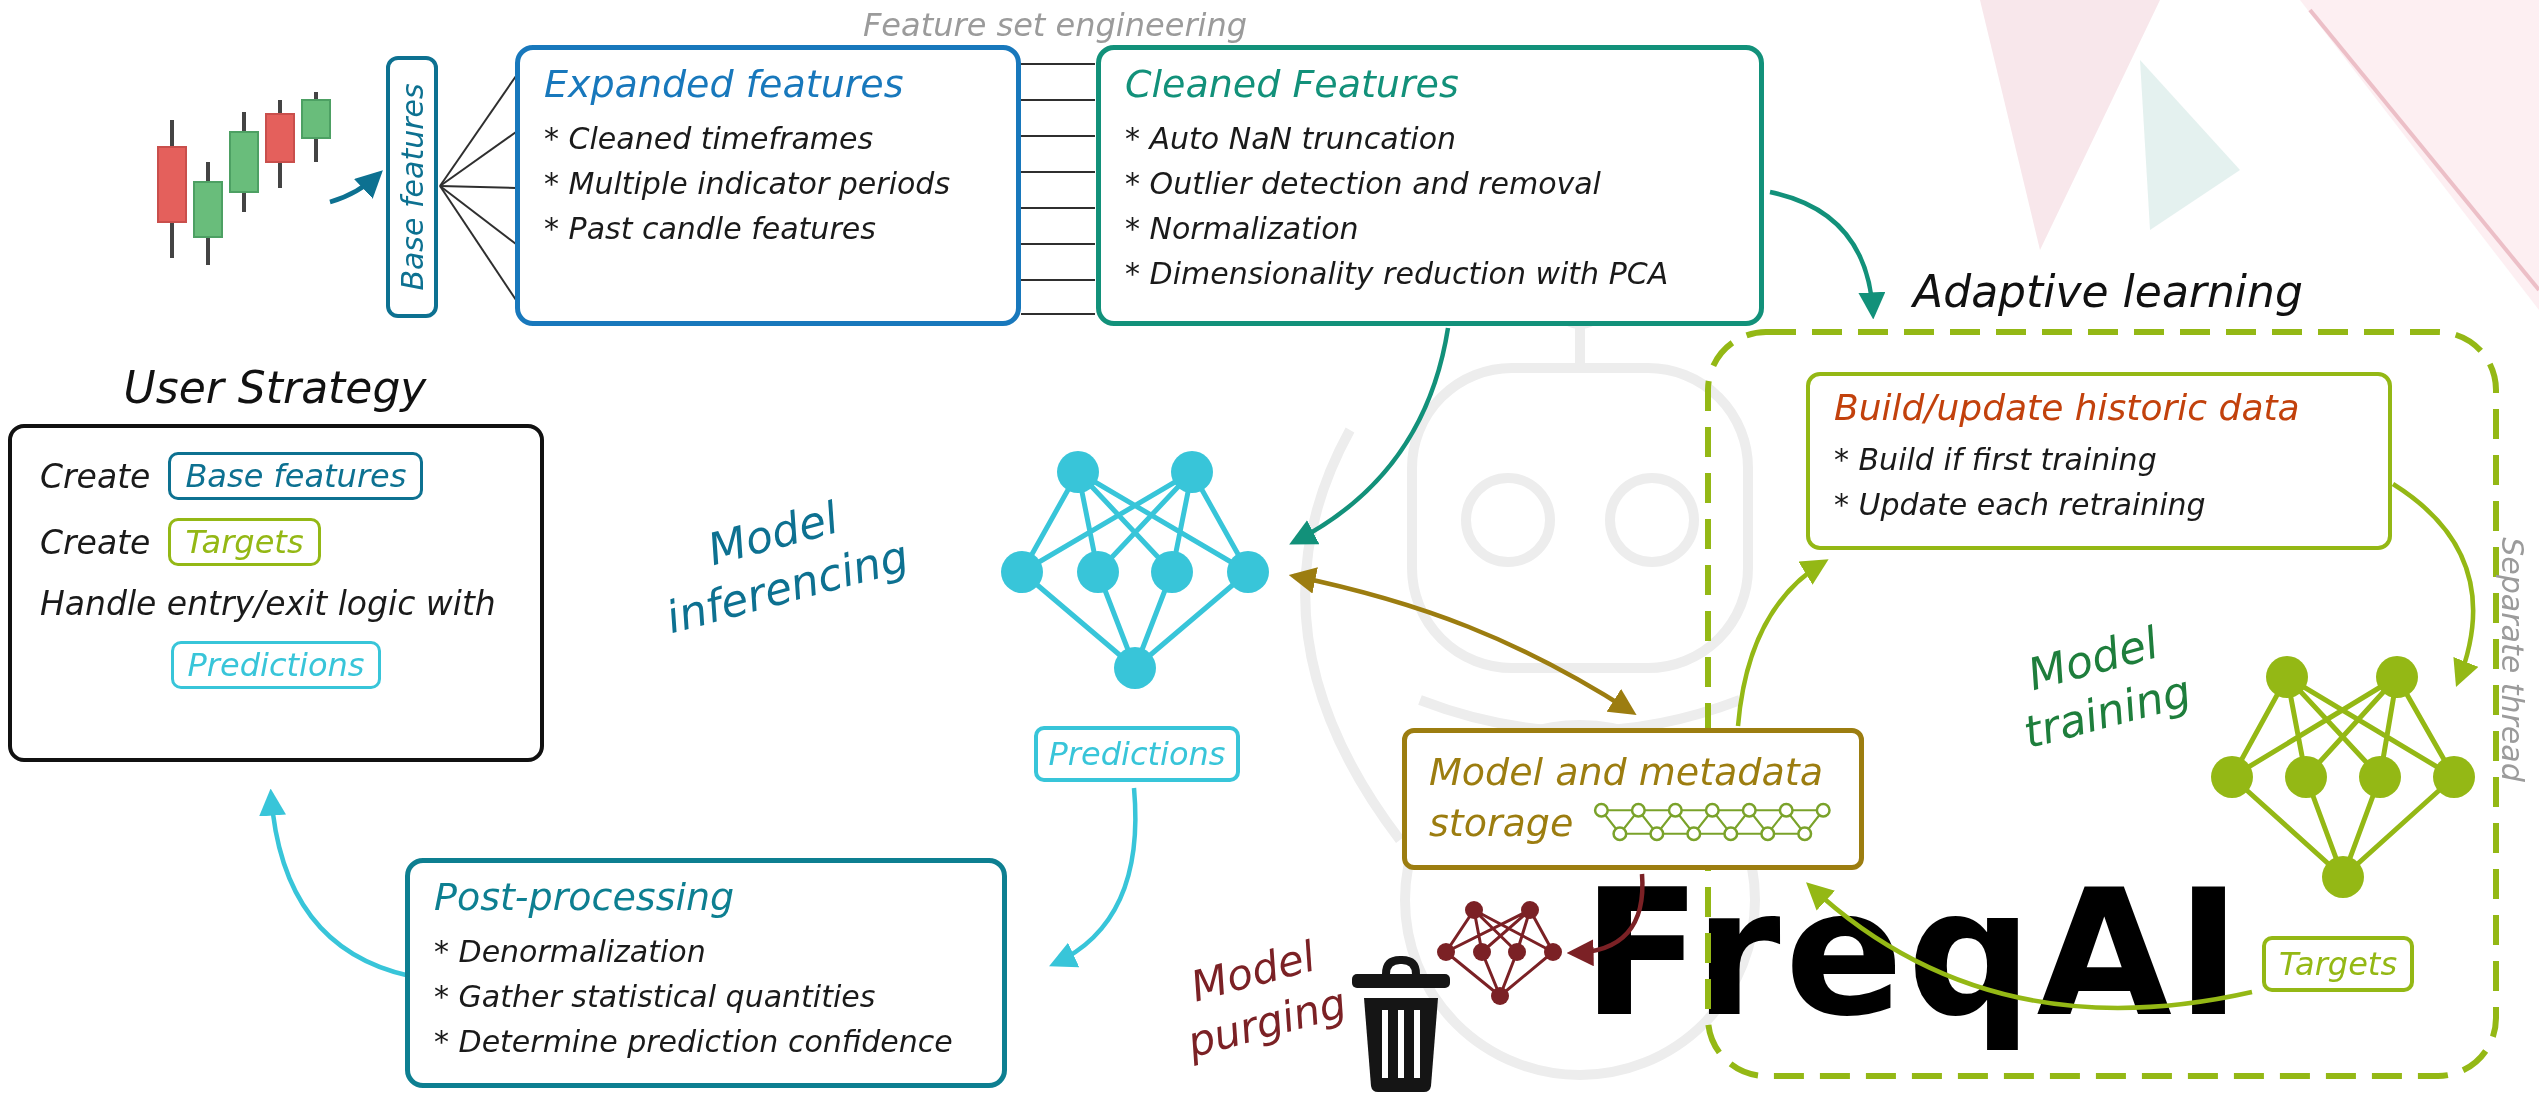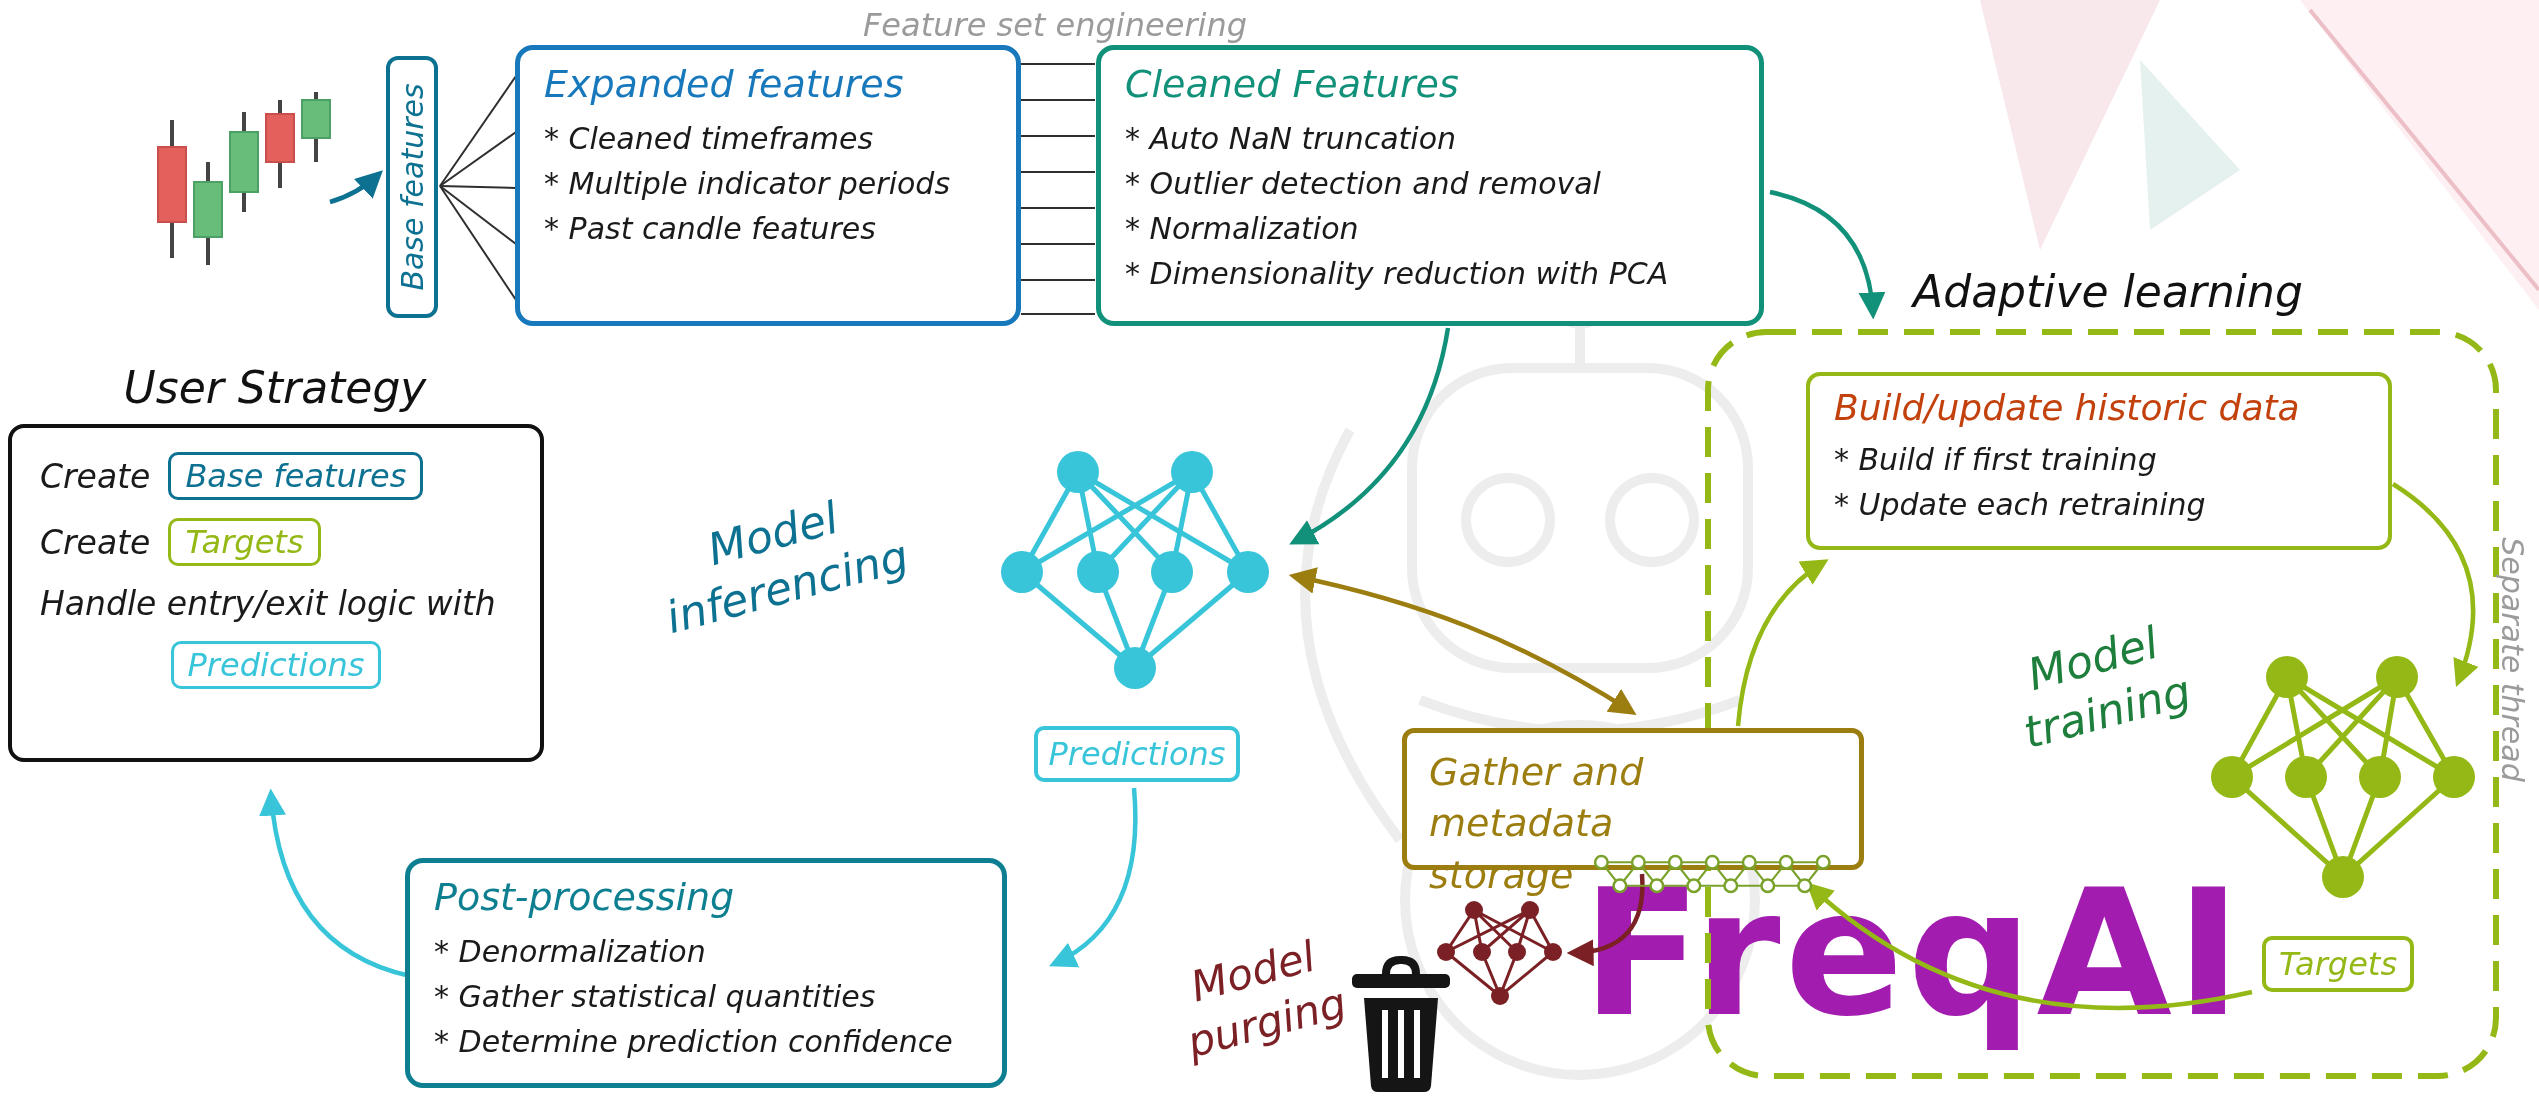--- a/index.html
+++ b/index.html
@@ -43,21 +43,21 @@
   .predictions-box{border:4px solid #38c5d9;border-radius:10px;color:#38c5d9;font-size:32px;}
   .targets-box{border:4px solid #94b815;border-radius:10px;color:#94b815;font-size:32px;}
 
   .storage-box{background:#fff;border:5px solid #9c7d10;border-radius:12px;
     color:#9c7d10;font-size:38px;line-height:1.35;padding:14px 22px;}
   .storage-line2{display:flex;align-items:flex-start;gap:20px;}
 
   .heading{font-size:44px;color:#111;text-align:center;}
   .gray-label{color:#9b9b9b;text-align:center;}
   .rot{white-space:pre-line;text-align:center;line-height:1.25;}
-  .wm-text{font-size:175px;font-weight:bold;color:#a21caf;letter-spacing:4px;}
+  .wm-text{font-size:175px;font-weight:bold;color:#000000;letter-spacing:4px;}
 </style>
 </head>
 <body>
 
 <div class="canvas">
 
   <div class="layer z0">
     <svg width="2539" height="1104" viewBox="0 0 2539 1104">
       <g>
         <path d="M1980 0 L2160 0 L2040 250 Z" fill="#f8e7eb"></path>
@@ -256,21 +256,21 @@
     </div>
 
     <div class="abs rot" style="left:635px;top:505px;width:290px;font-size:44px;color:#0d7191;transform:rotate(-15deg);">Model
 inferencing</div>
 
     <div class="abs label-box predictions-box" style="left:1034px;top:726px;width:206px;height:56px;">
       <span>Predictions</span>
     </div>
 
     <div class="abs storage-box" style="left:1402px;top:728px;width:462px;height:142px;">
-      <div>Gather and metadata</div>
+      <div>Model and metadata</div>
       <div class="storage-line2">
         <span>storage</span>
         <svg width="252" height="48" viewBox="0 0 290 52">
           <g stroke="#7aa22a" stroke-width="2.5" fill="none">
             <path d="M10 12 L54 12 L98 12 L142 12 L186 12 L230 12 L274 12"></path>
             <path d="M32 40 L76 40 L120 40 L164 40 L208 40 L252 40"></path>
             <path d="M10 12 L32 40 L54 12 L76 40 L98 12 L120 40 L142 12 L164 40 L186 12 L208 40 L230 12 L252 40 L274 12"></path>
           </g>
           <g fill="#ffffff" stroke="#7aa22a" stroke-width="3">
             <circle cx="10" cy="12" r="7.5"></circle>

